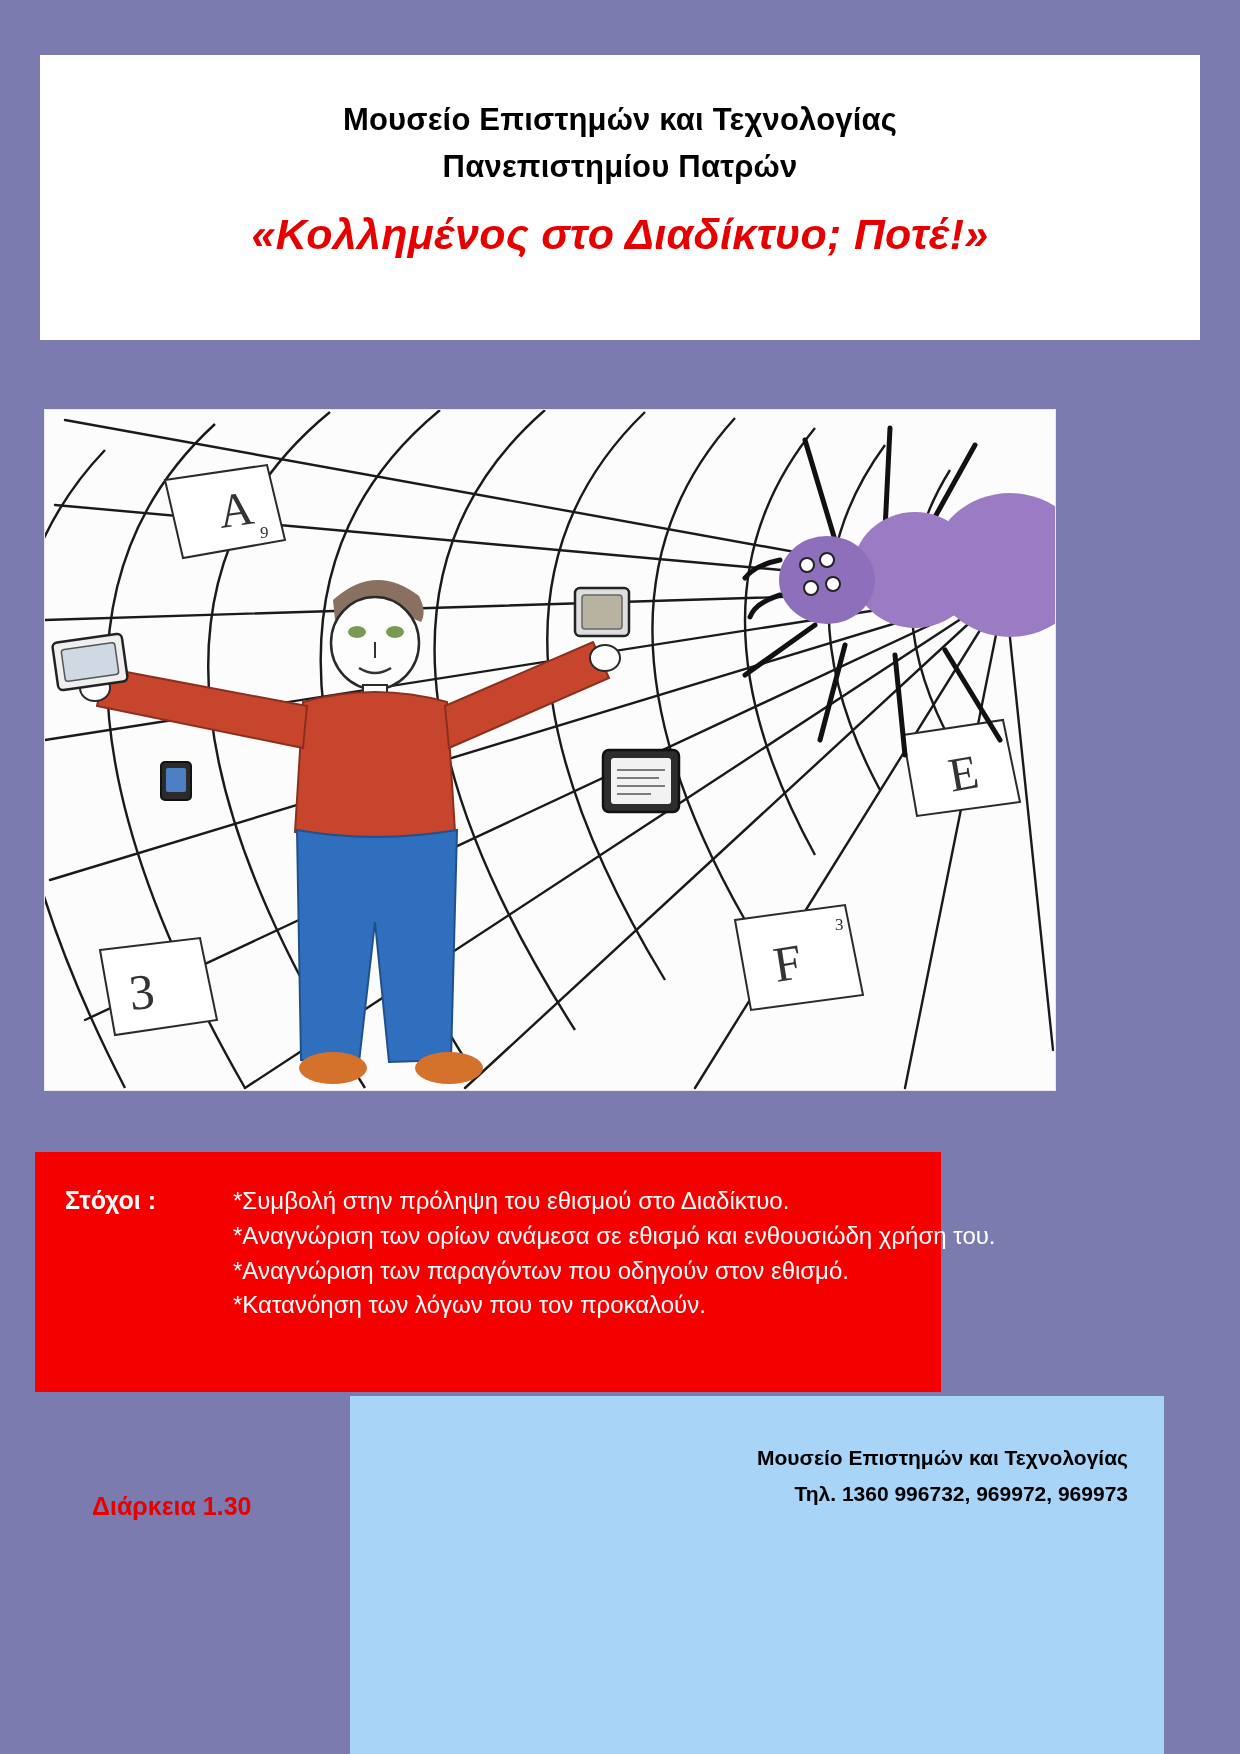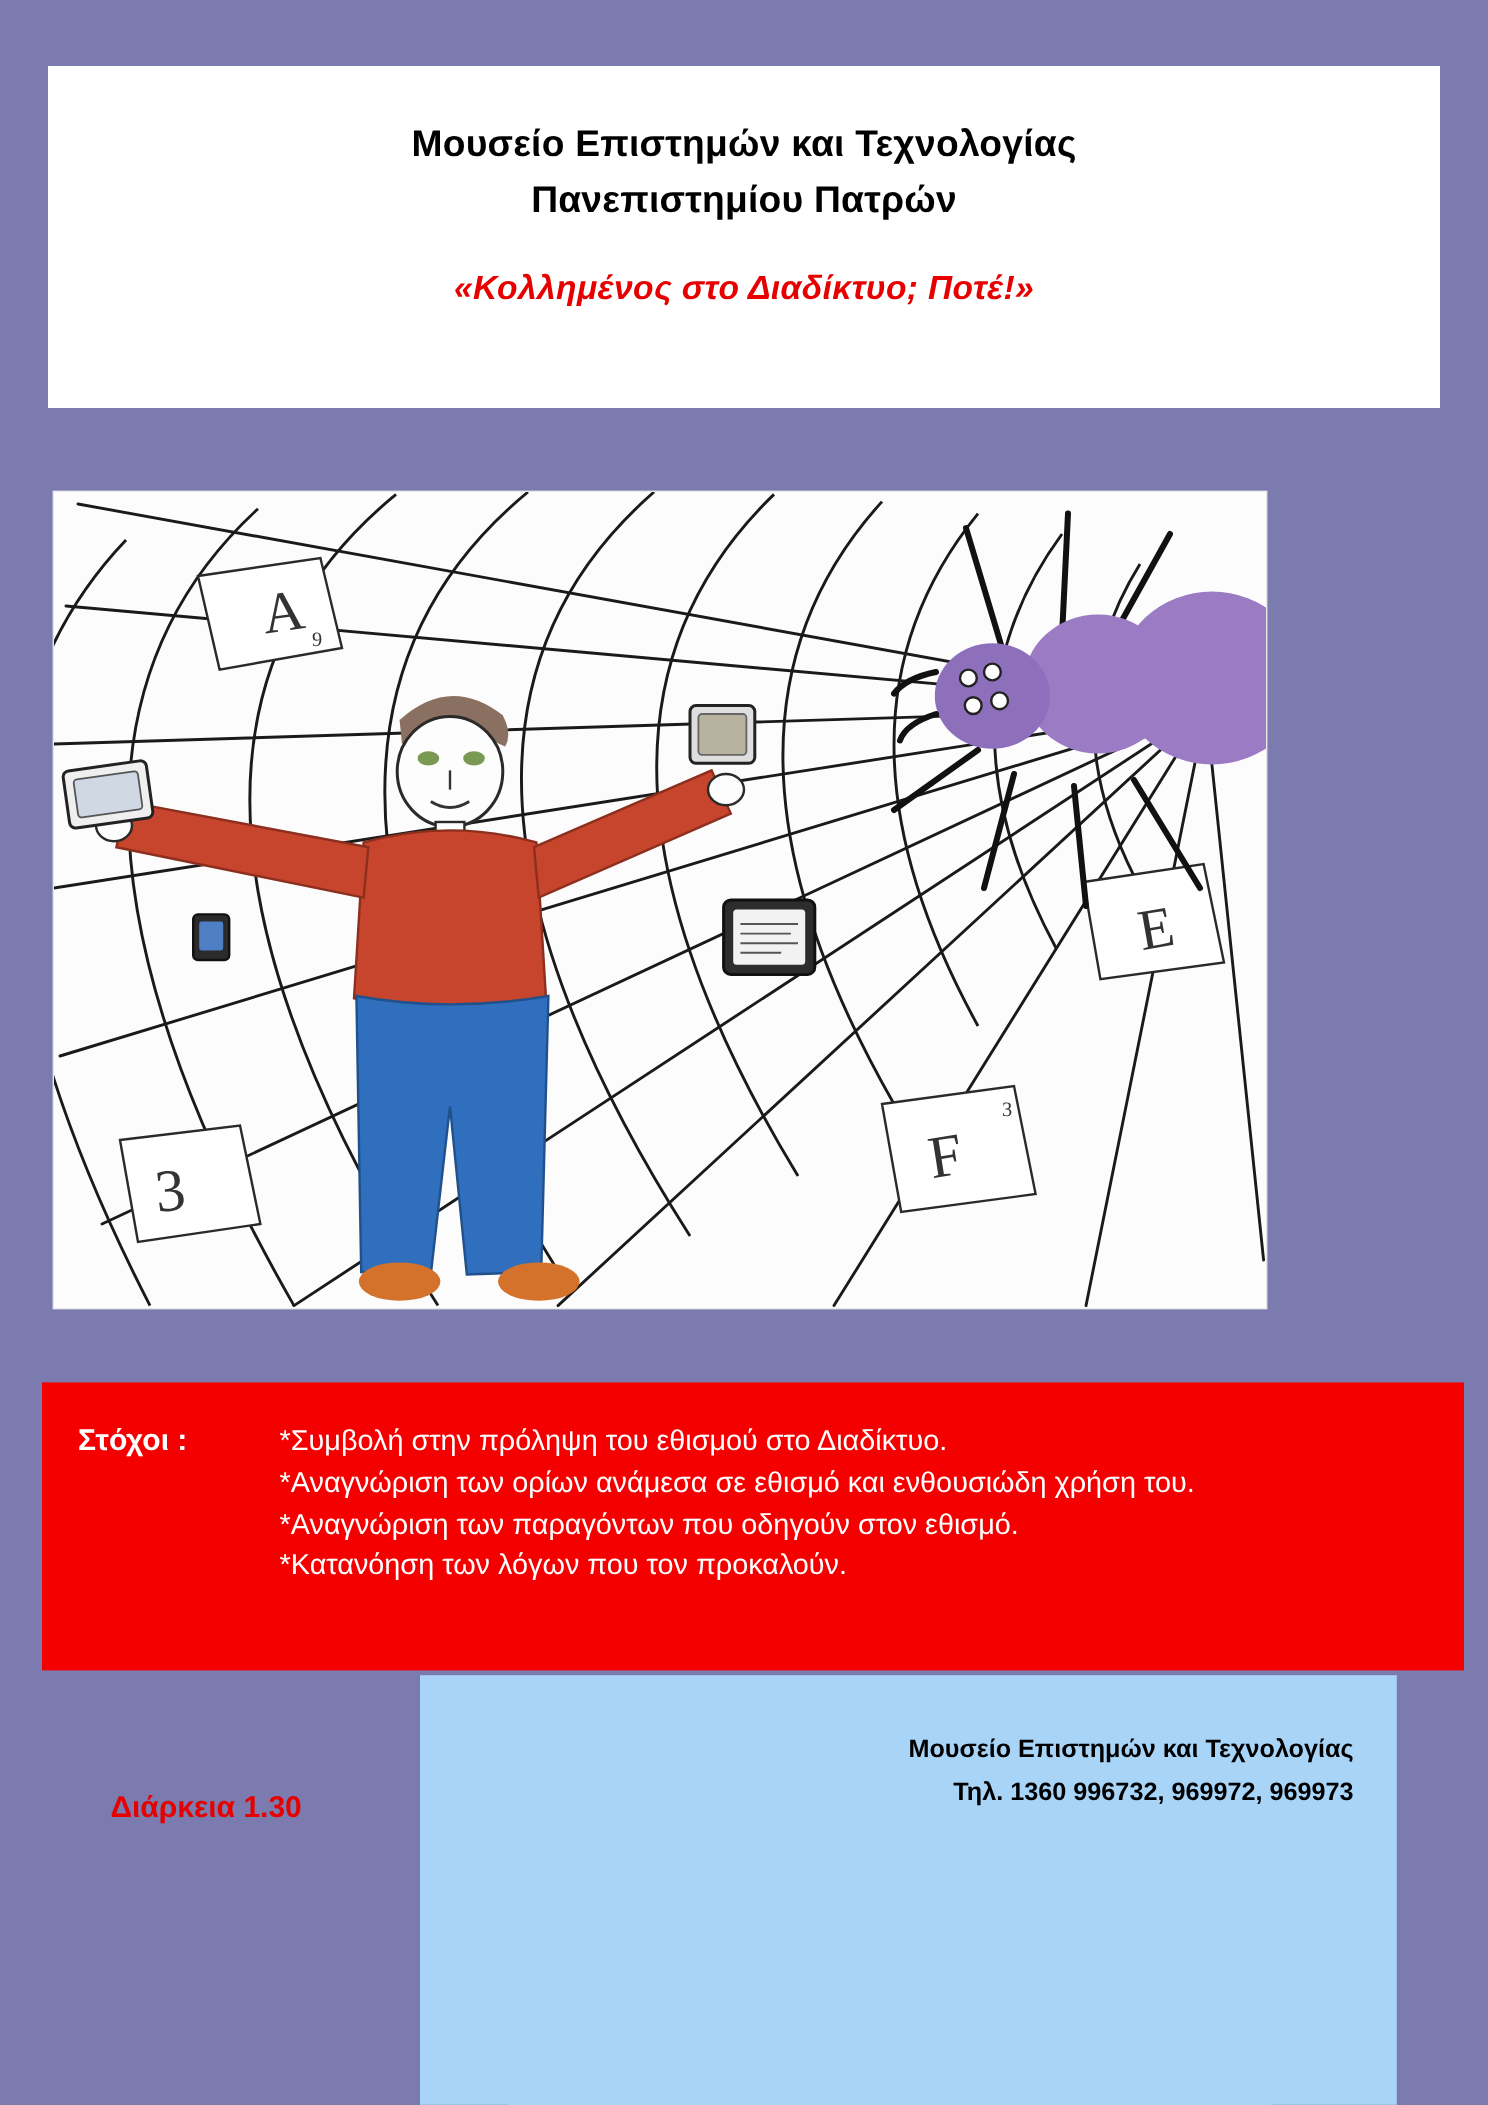--- a/index.html
+++ b/index.html
@@ -34,25 +34,25 @@
     line-height: 1.5;
     letter-spacing: 0.2px;
   }
   .subtitle {
     font-size: 22px;
     color: #000000;
     margin-top: 22px;
     letter-spacing: 0.2px;
   }
   .main-title {
-    font-size: 28px;
+    font-size: 43px;
     font-weight: bold;
     font-style: italic;
     color: #e60000;
-    margin-top: 34px;
+    margin-top: 20px;
     letter-spacing: 0.3px;
   }
 
   
   .illustration {
     position: absolute;
     left: 44px;
     top: 409px;
     width: 1012px;
     height: 682px;
@@ -61,21 +61,21 @@
     border: 1px solid #e8e8e8;
     box-sizing: border-box;
   }
   .illustration svg { display: block; }
 
   
   .goals-panel {
     position: absolute;
     left: 35px;
     top: 1152px;
-    width: 1185px;
+    width: 906px;
     height: 240px;
     background: #f50000;
     box-sizing: border-box;
     padding: 34px 0 0 0;
   }
   .goals-label {
     position: absolute;
     left: 30px;
     top: 34px;
     font-size: 25px;

